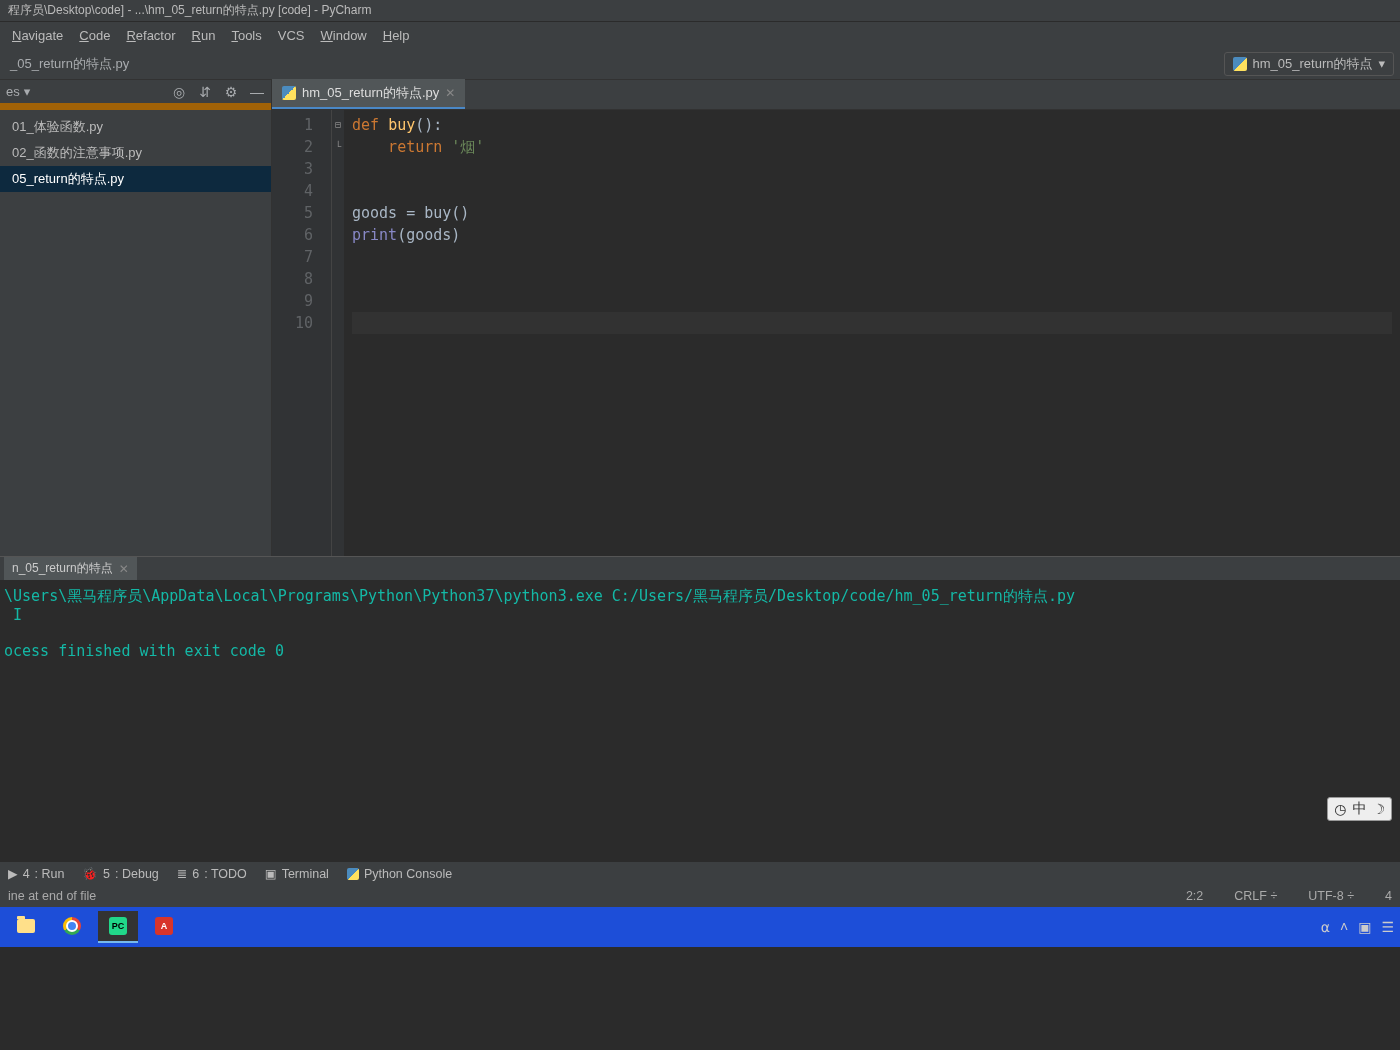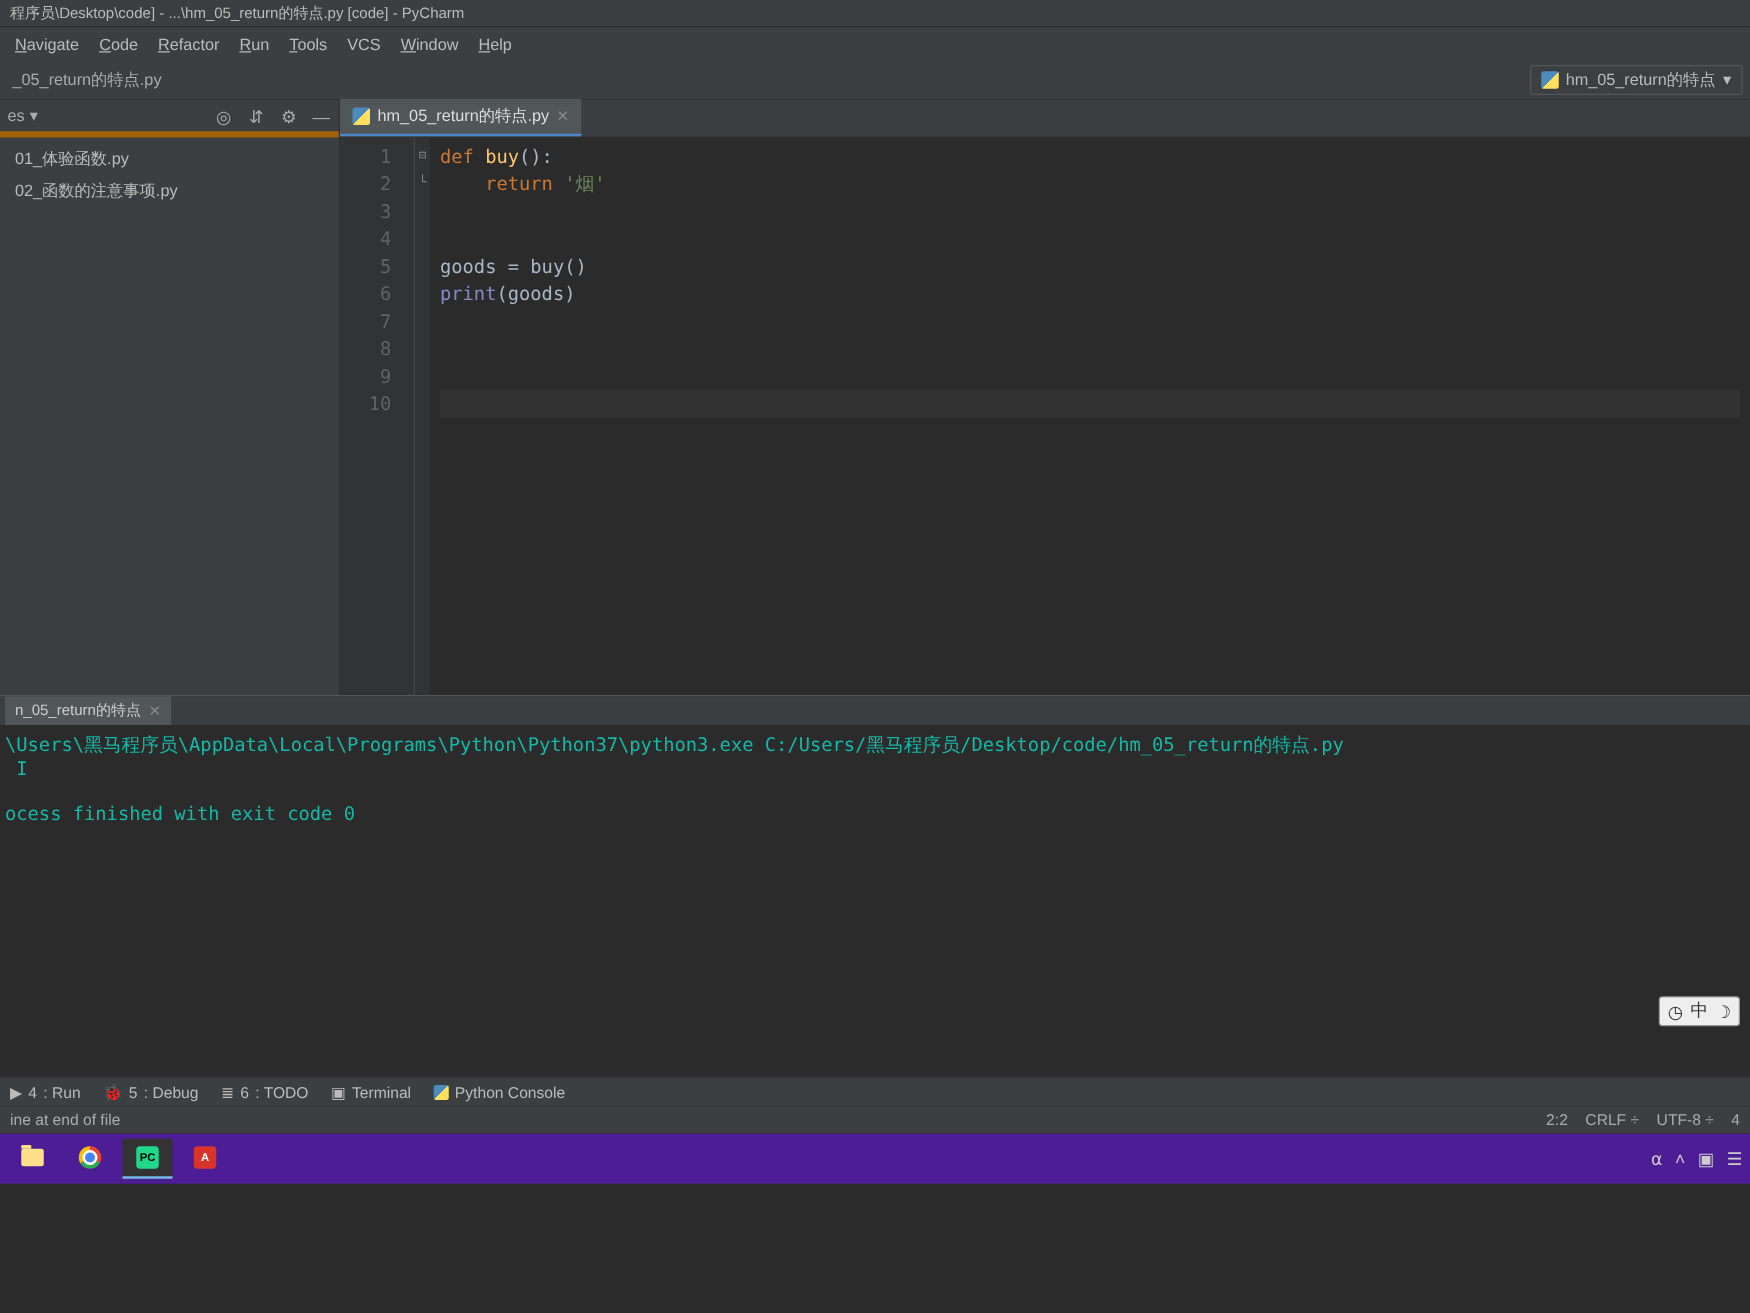--- a/index.html
+++ b/index.html
@@ -74,21 +74,21 @@
   border-right: 1px solid #323232;
   display: flex;
   flex-direction: column;
 }
 .sidebar-header {
   height: 30px;
   display: flex;
   align-items: center;
   justify-content: space-between;
   padding: 0 6px;
-  border-bottom: 5px solid #a16207;
+  border-bottom: 7px solid #a16207;
 }
 .sidebar-header-left { display: flex; align-items: center; gap: 4px; font-size: 13px; }
 .sidebar-icons { display: flex; gap: 10px; }
 .tool-icon {
   width: 16px; height: 16px; display: inline-flex; align-items: center; justify-content: center;
   color: #a8abae; cursor: pointer; font-size: 14px;
 }
 .tree {
   padding: 4px 0;
   overflow: auto;
@@ -225,25 +225,25 @@
 .status-bar {
   height: 22px;
   background: #3c3f41;
   display: flex;
   align-items: center;
   justify-content: space-between;
   padding: 0 8px;
   font-size: 12.5px;
   color: #aaa;
 }
-.status-right { display: flex; gap: 14px; }
+.status-right { display: flex; gap: 31px; }
 
 .taskbar {
   height: 40px;
-  background: #4c1d95;
+  background: #1d4ed8;
   display: flex;
   align-items: center;
   padding: 0 6px;
   gap: 6px;
 }
 .task-icon {
   width: 40px; height: 32px;
   display: flex; align-items: center; justify-content: center;
   font-size: 18px;
   border-bottom: 2px solid transparent;
@@ -320,20 +320,21 @@
         <span class="tool-icon">◎</span>
         <span class="tool-icon">⇵</span>
         <span class="tool-icon">⚙</span>
         <span class="tool-icon">—</span>
       </div>
     </div>
     <div class="tree">
       <div id="tree-items">
           <div class="tree-item">01_体验函数.py</div>
           <div class="tree-item">02_函数的注意事项.py</div>
+          <div class="tree-item selected">05_return的特点.py</div>
         </div>
     </div>
   </div>
 
   <div class="editor-area">
     <div class="tab-bar">
       <div class="tab">
         <span class="py-icon"></span>
         <span>hm_05_return的特点.py</span>
         <span class="tab-close">✕</span>

